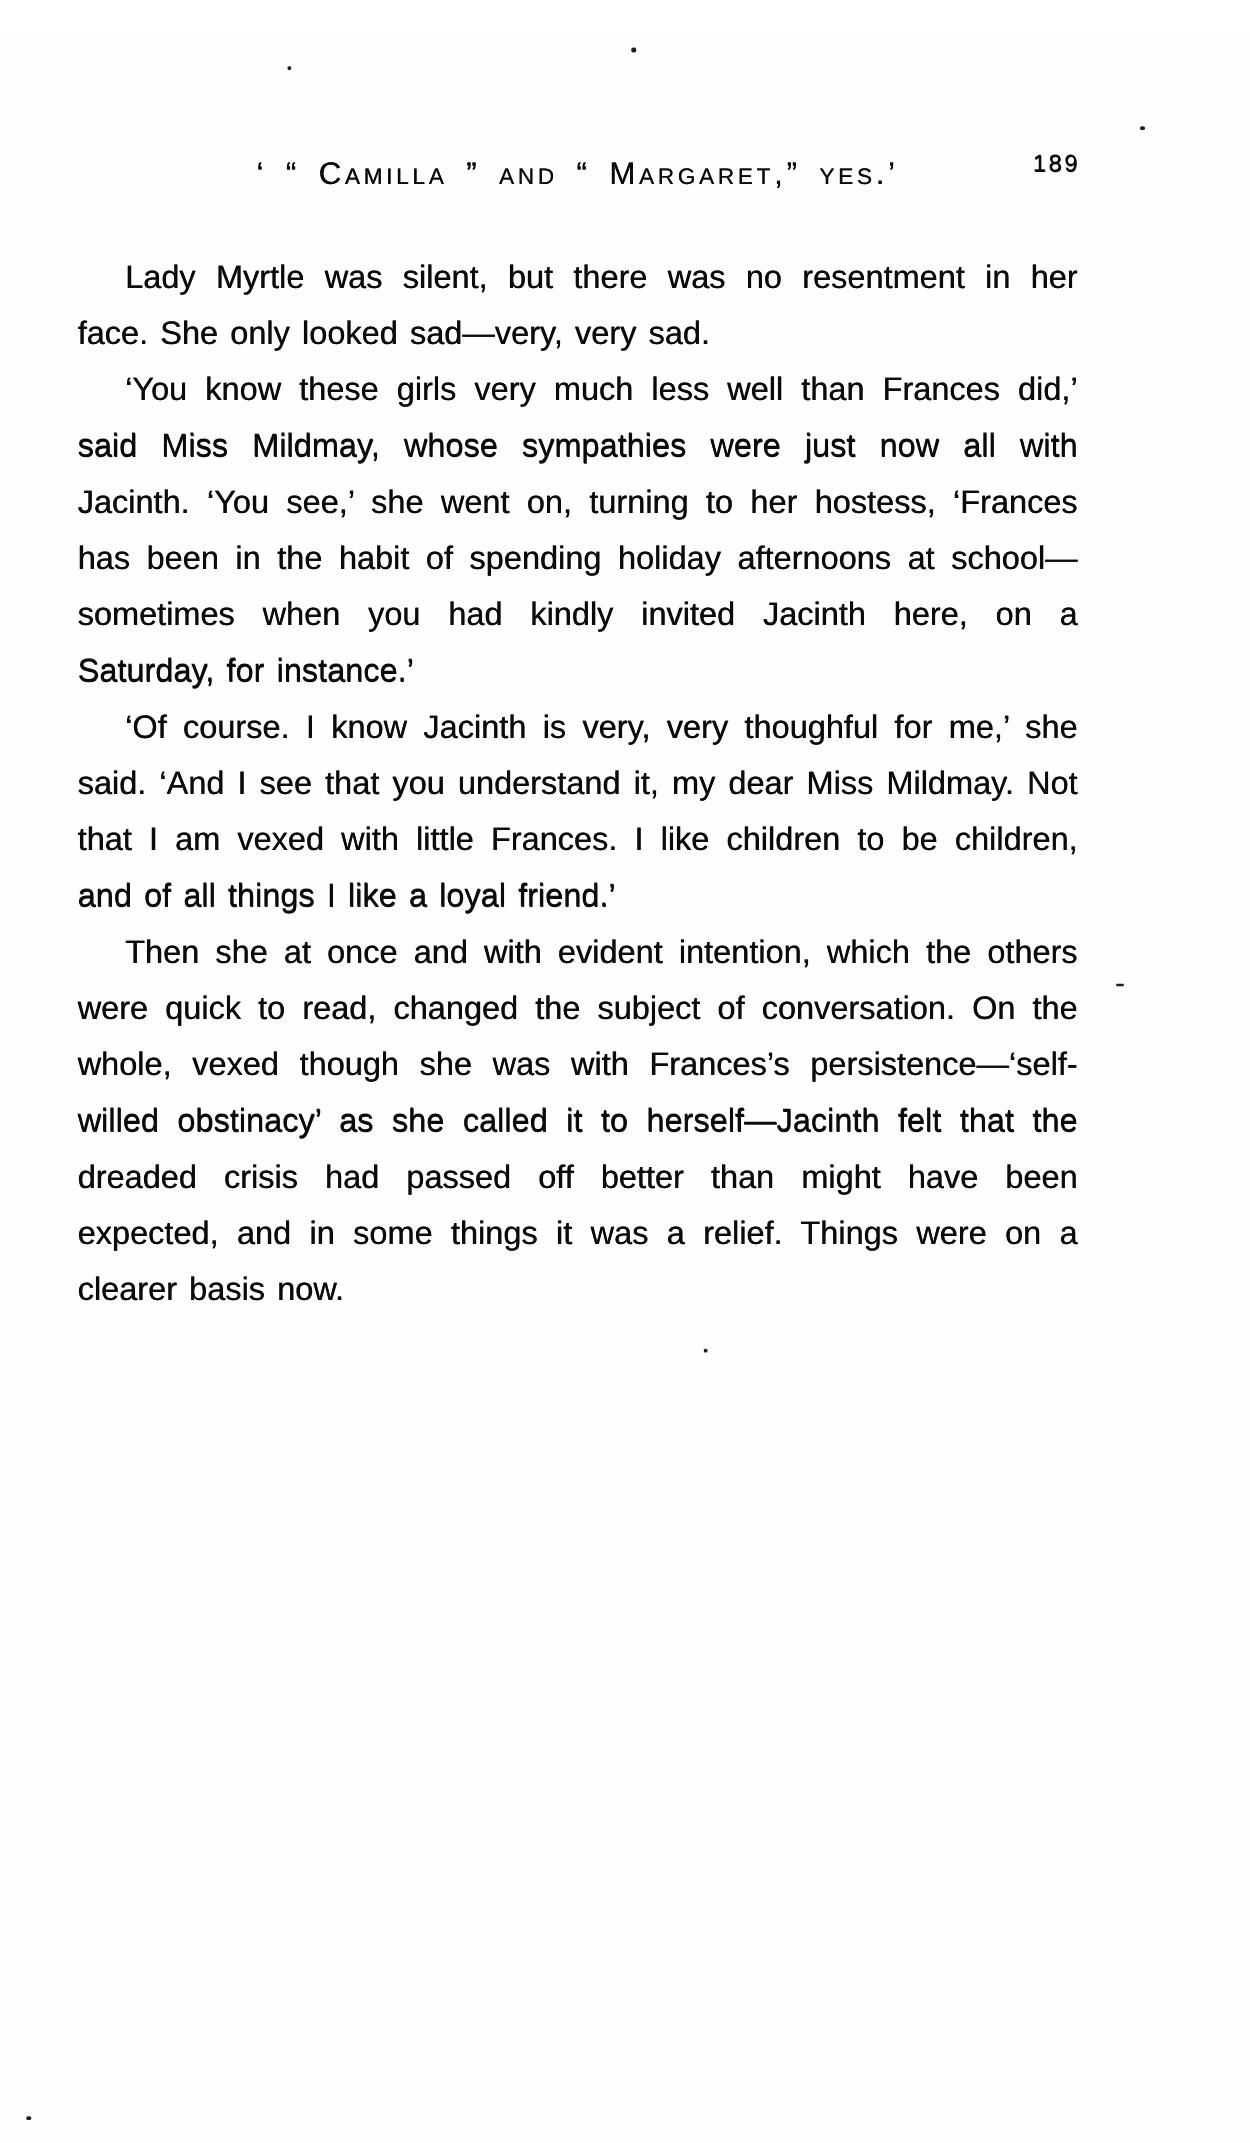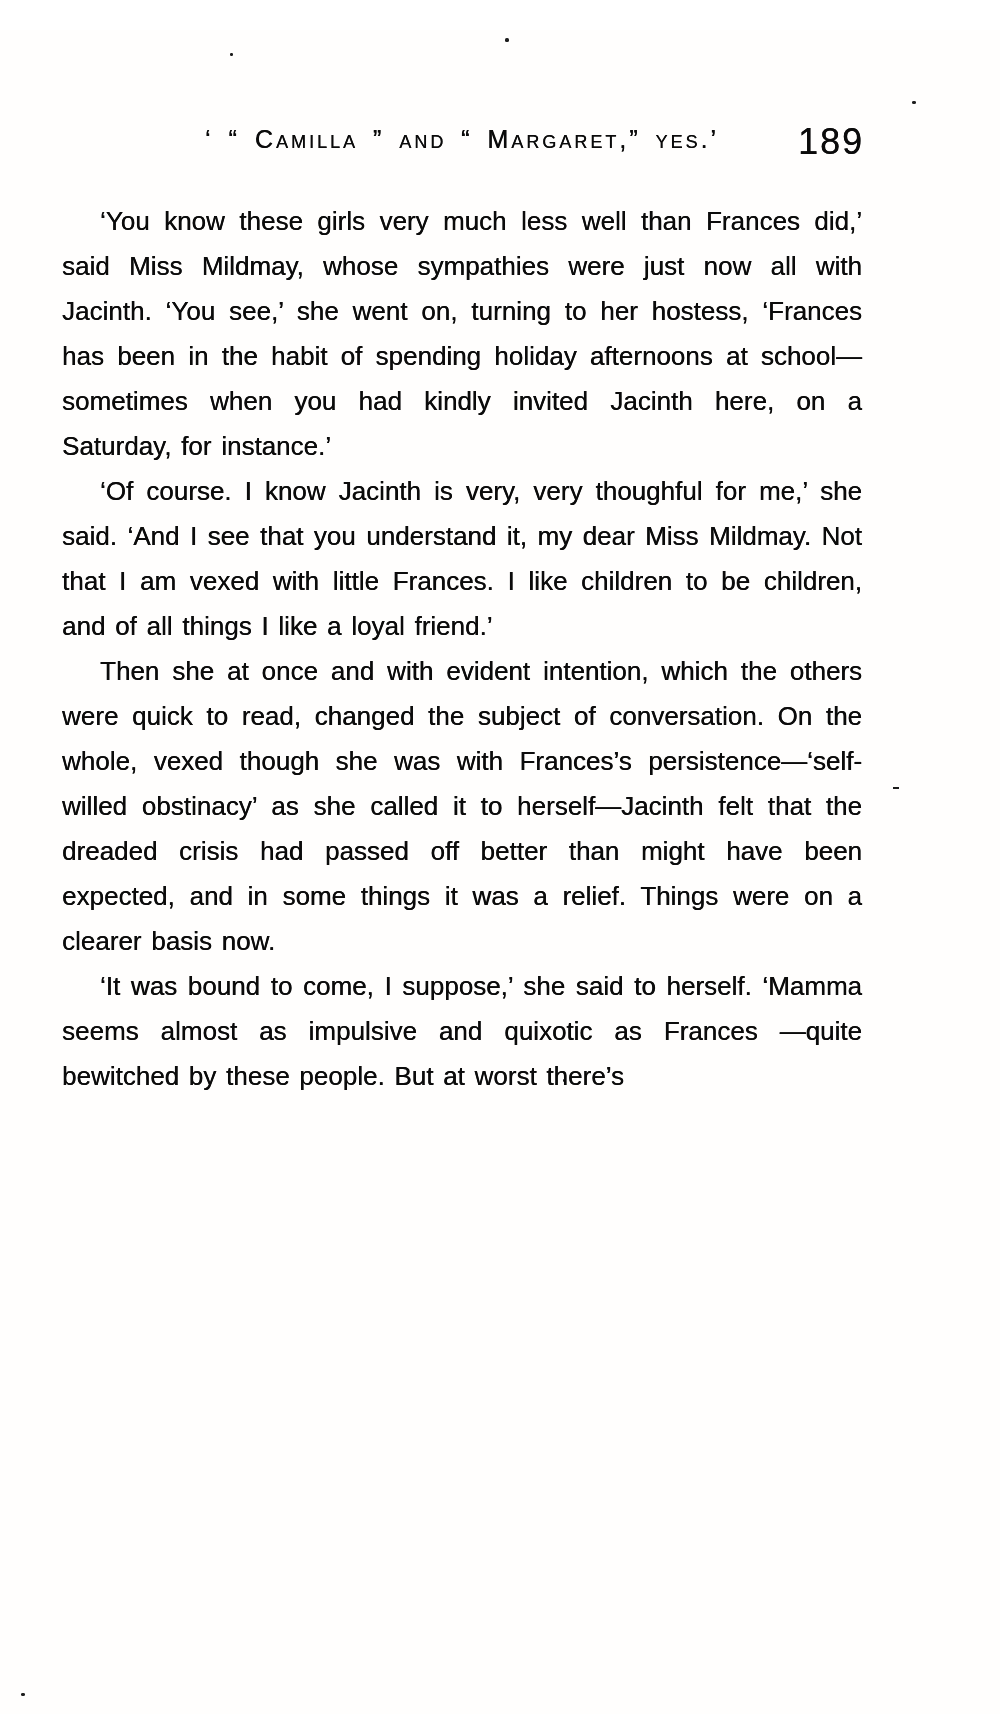--- a/index.html
+++ b/index.html
@@ -33,21 +33,21 @@
     font-size: 25px;
     letter-spacing: 3px;
     word-spacing: 5px;
     white-space: nowrap;
     text-shadow: 0.3px 0.3px 0 #0b0b0b;
   }
   .folio {
     position: absolute;
     right: -2px;
     top: -4px;
-    font-size: 36px;
+    font-size: 19px;
     letter-spacing: 2px;
     text-shadow: 0.3px 0.3px 0 #0b0b0b;
   }
   .body-text {
     margin-top: 32px;
     font-size: 26px;
     line-height: 45px;
     text-align: justify;
     word-spacing: 2.5px;
     text-shadow: 0.3px 0.3px 0 #0b0b0b;
@@ -87,20 +87,20 @@
   <span class="speck s7"></span>
 
   <div class="content">
 
     <div class="running-header">
       <span class="header-title">‘ “ Camilla ” and “ Margaret,” yes.’</span>
       <span class="folio">189</span>
     </div>
 
     <div class="body-text">
+      <p>Lady Myrtle was silent, but there was no resentment in her face. She only looked sad—very, very sad.</p>
       <p>‘You know these girls very much less well than Frances did,’ said Miss Mildmay, whose sympathies were just now all with Jacinth. ‘You see,’ she went on, turning to her hostess, ‘Frances has been in the habit of spending holiday afternoons at school—sometimes when you had kindly invited Jacinth here, on a Saturday, for instance.’</p>
       <p>‘Of course. I know Jacinth is very, very thoughful for me,’ she said. ‘And I see that you understand it, my dear Miss Mildmay. Not that I am vexed with little Frances. I like children to be children, and of all things I like a loyal friend.’</p>
       <p>Then she at once and with evident intention, which the others were quick to read, changed the subject of conversation. On the whole, vexed though she was with Frances’s persistence—‘self-willed obstinacy’ as she called it to herself—Jacinth felt that the dreaded crisis had passed off better than might have been expected, and in some things it was a relief. Things were on a clearer basis now.</p>
-      <p>‘It was bound to come, I suppose,’ she said to herself. ‘Mamma seems almost as impulsive and quixotic as Frances —quite bewitched by these people. But at worst there’s</p>
     </div>
 
   </div>
 </div>
 
 </body></html>

